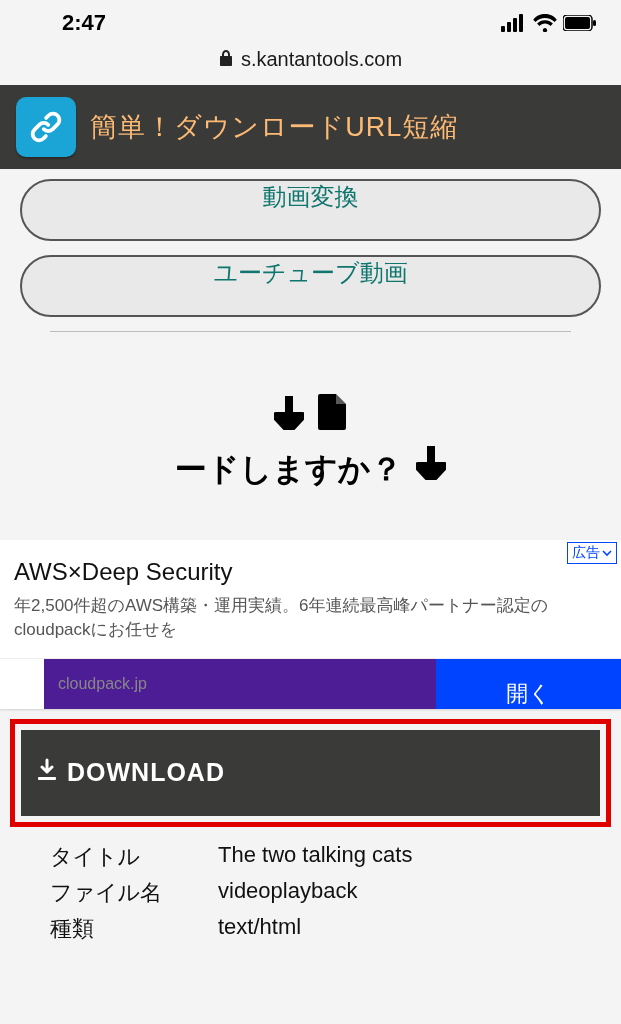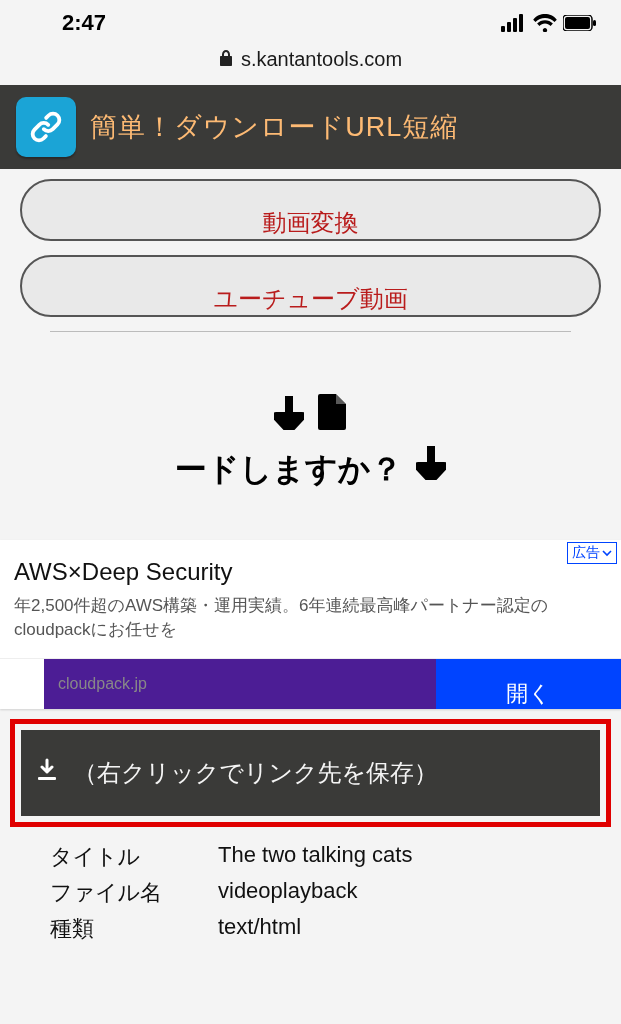--- a/index.html
+++ b/index.html
@@ -57,29 +57,29 @@
     color: #fdba74;
     font-size: 27px;
     font-weight: 400;
     letter-spacing: 1px;
   }
 
   
   .nav-pills { padding: 10px 20px 8px 20px; }
   .pill {
     display: flex;
-    align-items: flex-end;
+    align-items: flex-start;
     justify-content: center;
     height: 62px;
     margin-bottom: 14px;
     border: 2px solid #555;
     border-radius: 31px;
     background: #e9e9e9;
     font-size: 24px;
-    color: #b91c1c;
+    color: #0f766e;
     cursor: pointer;
   }
   .nav-divider {
     border: 0;
     border-top: 1px solid #bbb;
     margin: 4px 30px 0 30px;
   }
 
   
   .prompt {
@@ -277,21 +277,21 @@
 </div>
 
 <div class="highlight-box">
   <div class="download-btn">
     <span class="dl-icon">
       <svg width="24" height="24" viewBox="0 0 24 24" fill="#fff">
           <path d="M12 2v12m0 0 5-5m-5 5-5-5" stroke="#fff" stroke-width="3" fill="none" stroke-linecap="round" stroke-linejoin="round"></path>
           <rect x="3" y="19" width="18" height="3" rx="1"></rect>
         </svg>
     </span>
-    <span class="dl-hint">（右クリックでリンク先を保存）</span>
+    <span class="dl-main">DOWNLOAD</span>
   </div>
 </div>
 
 <div class="meta">
   <div class="row">
     <span class="k">タイトル</span>
     <span class="v">The two talking cats</span>
   </div>
   <div class="row">
     <span class="k">ファイル名</span>

